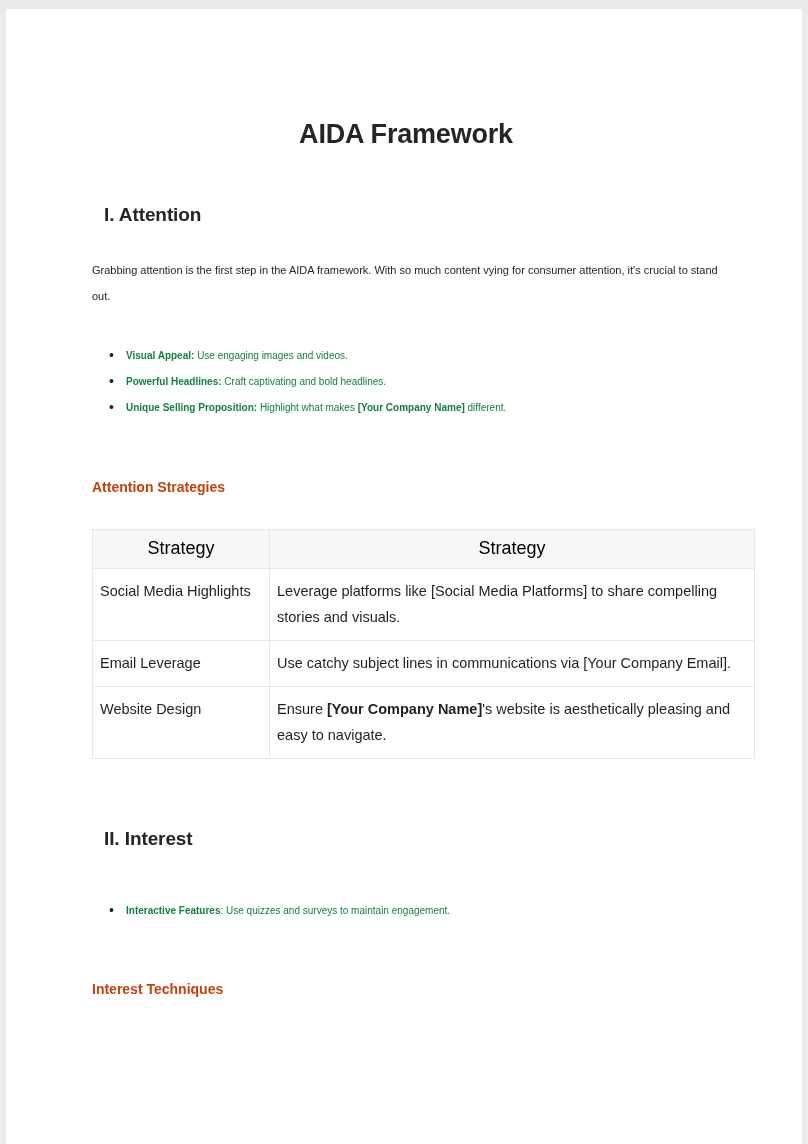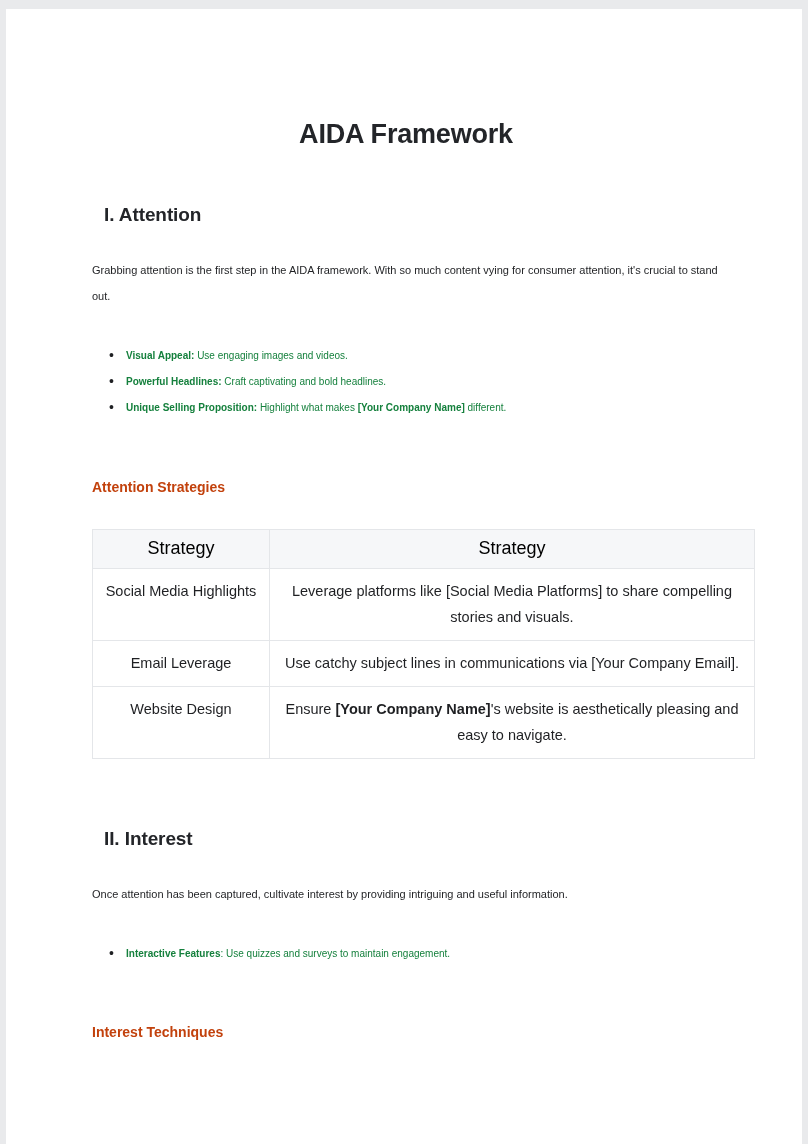--- a/index.html
+++ b/index.html
@@ -105,21 +105,21 @@
   .table-wrap { padding-top: 33px; }
   table.data {
     border-collapse: collapse;
     width: 628px;
     table-layout: fixed;
     font-size: 14.5px;
   }
   table.data th, table.data td {
     border: 1px solid #e4e6e9;
     vertical-align: top;
-    text-align: center;
+    text-align: left;
   }
   table.data thead th {
     background: #f6f7f9;
     color: #000000;
     font-weight: 400;
     font-size: 18px;
     text-align: center;
     padding: 9px 8px 10px;
     line-height: 19px;
   }
@@ -180,21 +180,20 @@
           <tr>
             <td>Website Design</td>
             <td><span>Ensure </span><b>[Your Company Name]</b><span>'s website is aesthetically pleasing and easy to navigate.</span></td>
           </tr>
         </tbody>
       </table>
     </div>
 
     <h2 class="section-heading sec-interest">II. Interest</h2>
 
-    <p class="para justify">Once attention has been captured, cultivate interest by providing intriguing and useful information.</p>
 
     <ul class="bullets first">
       <li>
         <span class="lead">Interactive Features</span><span>: Use quizzes and surveys to maintain engagement.</span>
       </li>
     </ul>
 
     <h3 class="sub-heading sub-interest">Interest Techniques</h3>
 
   </div>

